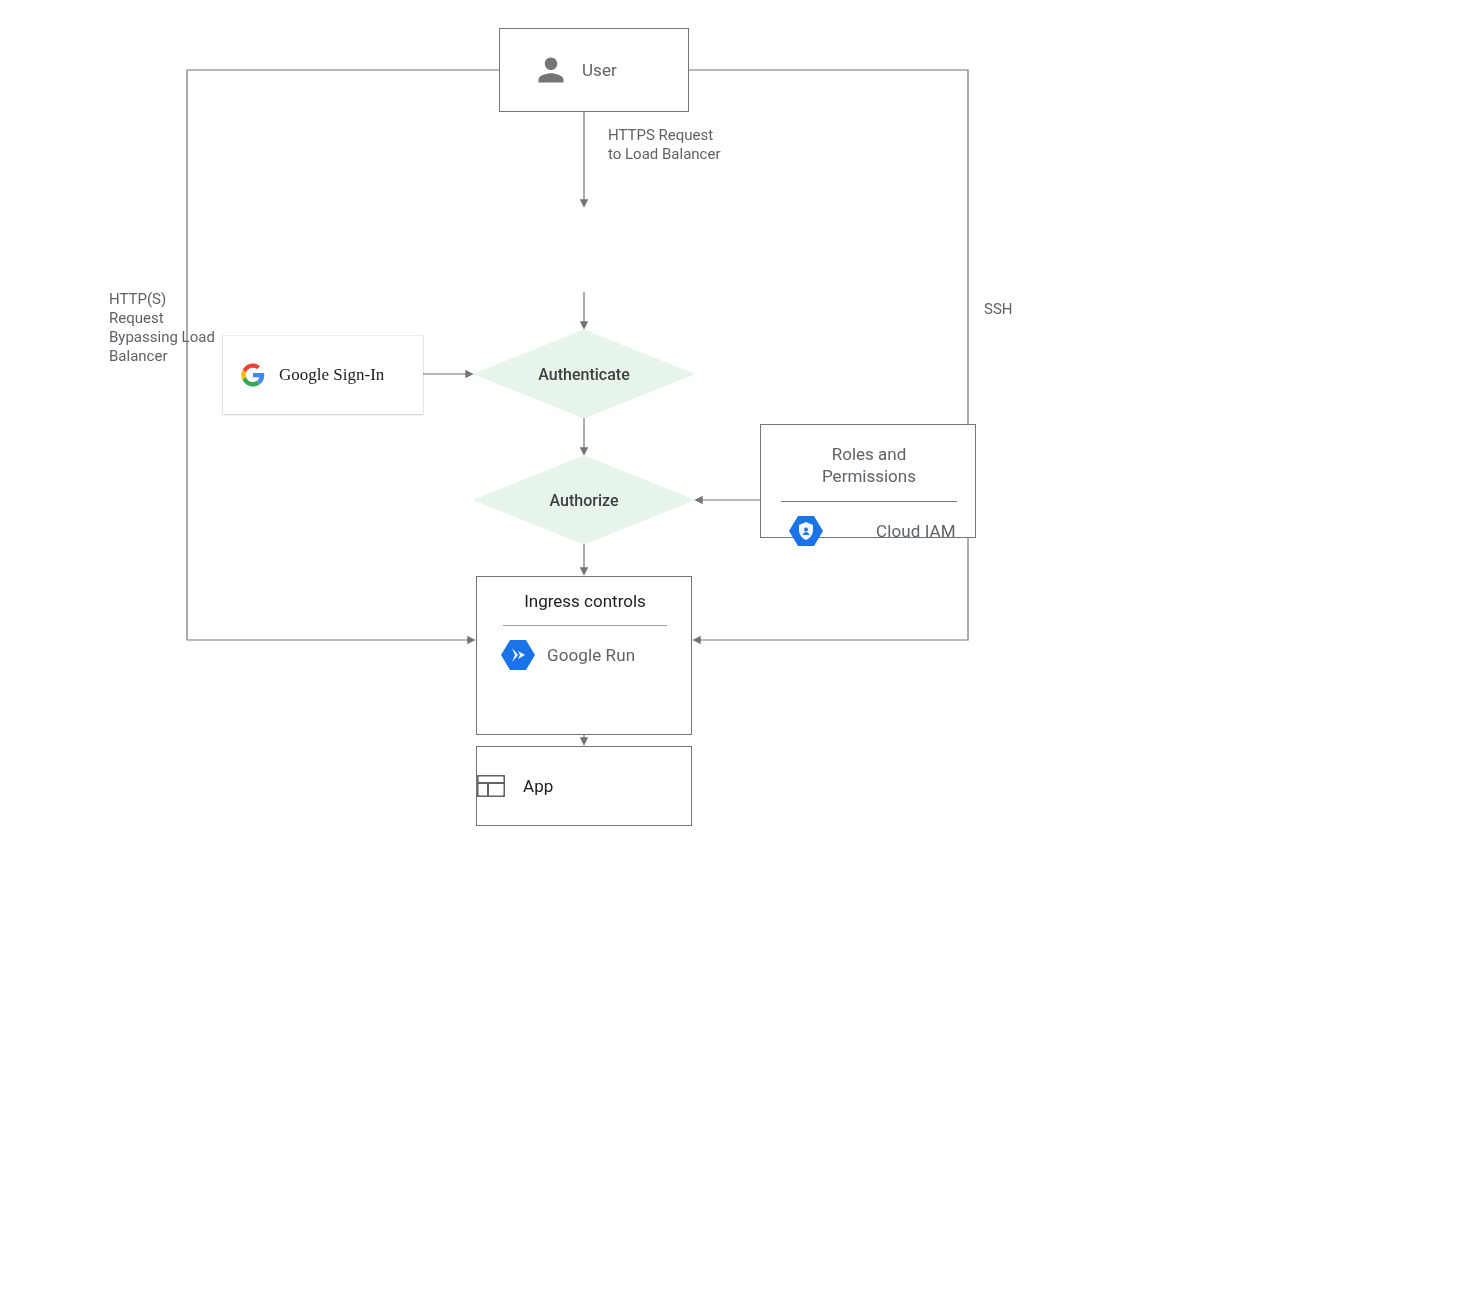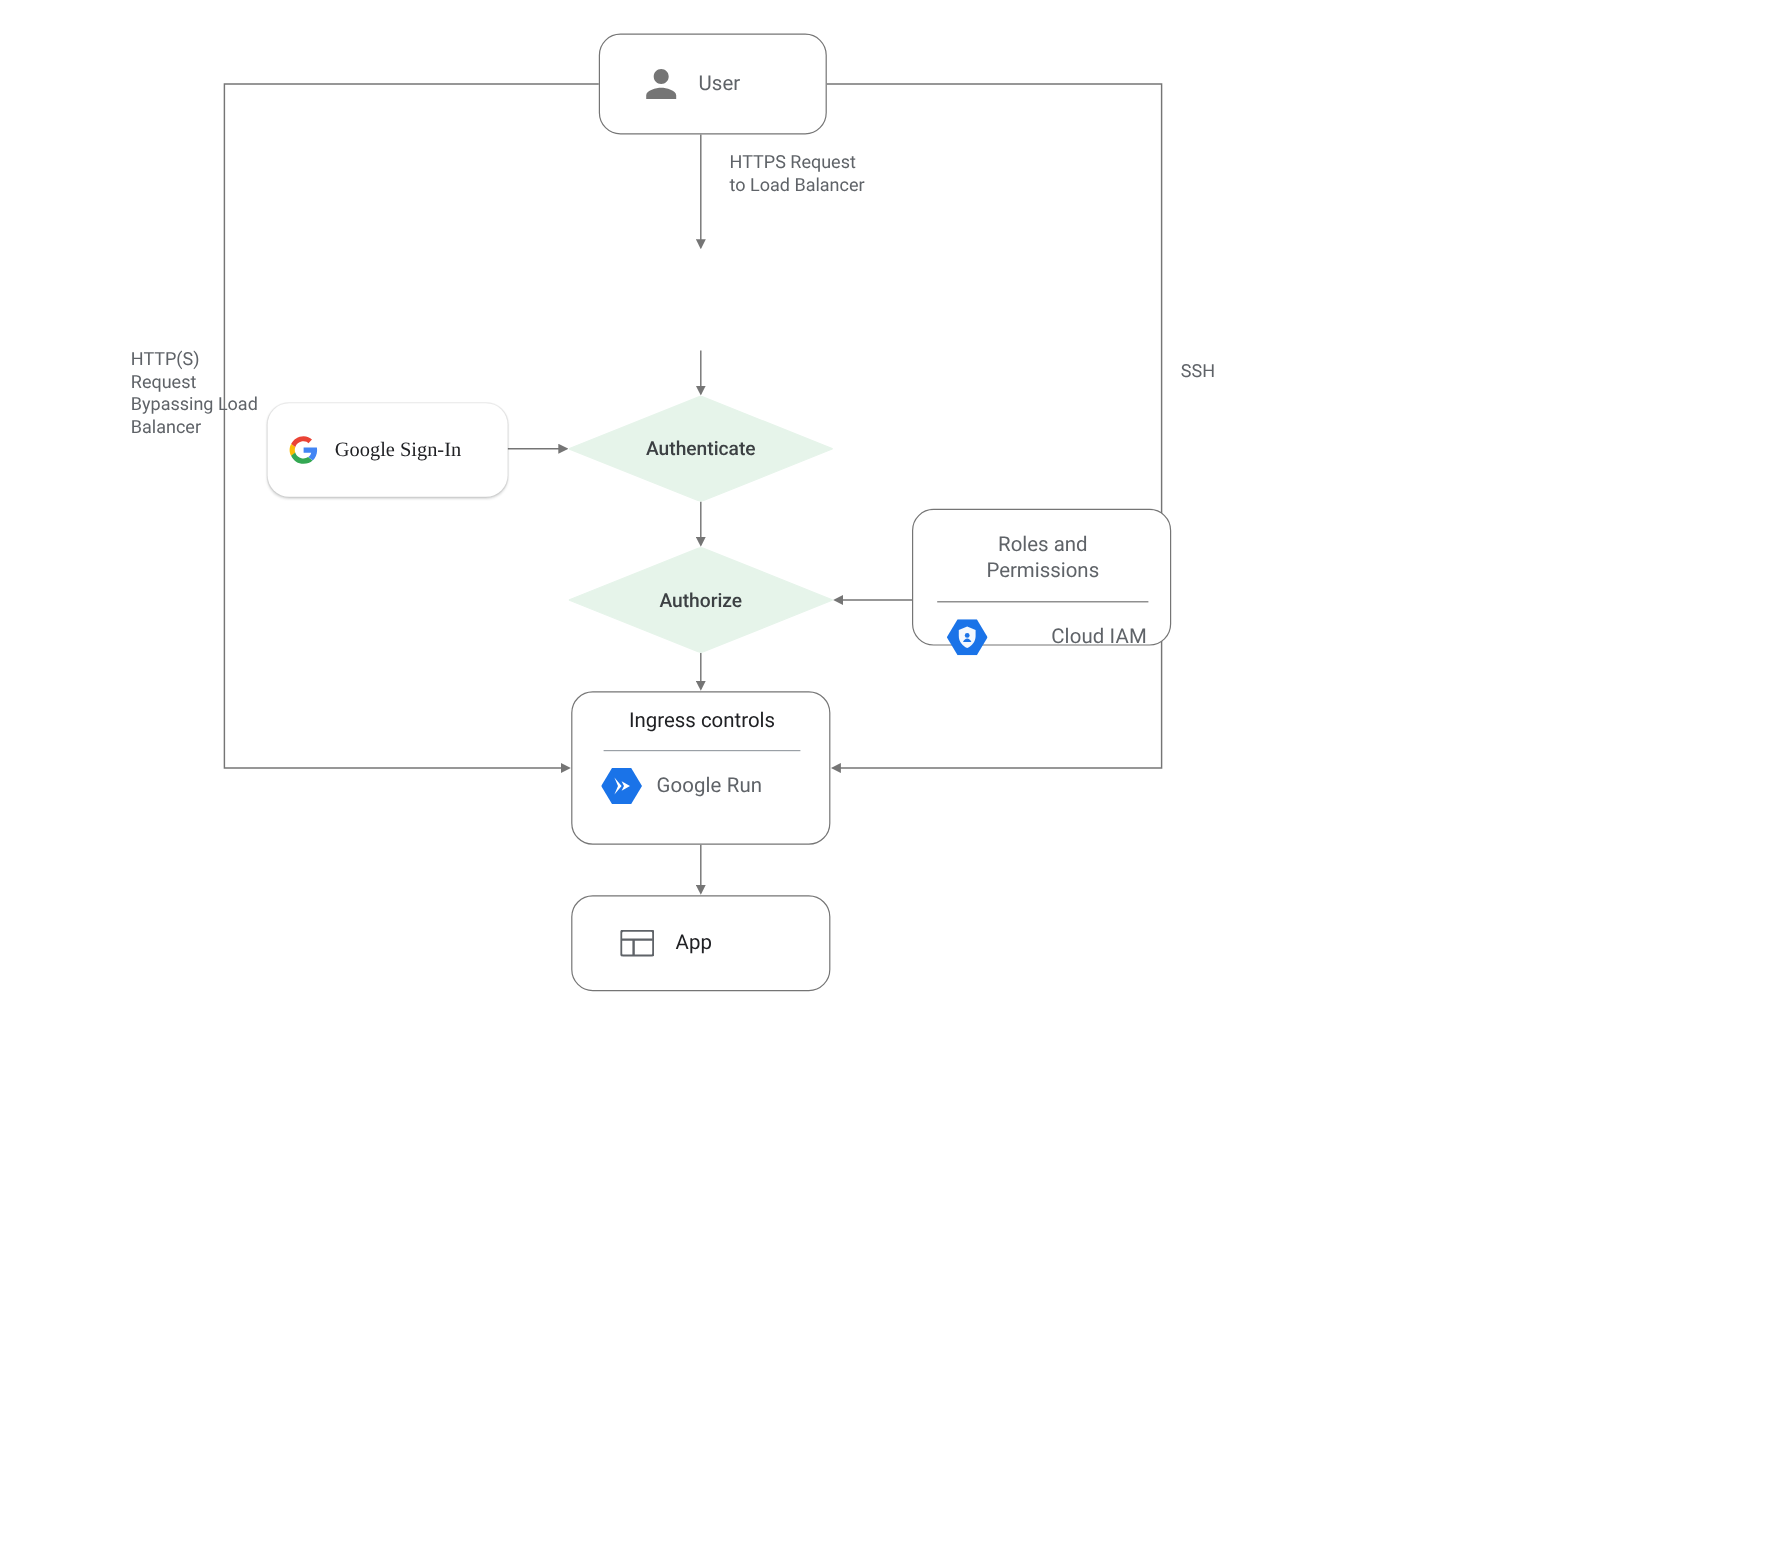--- a/index.html
+++ b/index.html
@@ -17,21 +17,20 @@
     position: absolute;
     left: 0;
     top: 0;
     width: 1180px;
     height: 880px;
     pointer-events: none;
   }
   .node {
     position: absolute;
     box-sizing: border-box;
-    border-radius: 18px;
   }
   .box {
     border: 1px solid #757575;
     background: #fff;
   }
   .box-label {
     font-size: 17px;
     color: #5f6368;
     letter-spacing: 0.1px;
   }
@@ -127,39 +126,38 @@
   }
   .iam-title { font-size: 17px; color: #5f6368; text-align: center; line-height: 22px; }
   .iam-divider { border: none; border-top: 1px solid #757575; margin: 14px 0 14px; }
   .iam-row { display:flex; align-items:center; justify-content:flex-start;gap:39px; }
   .iam-row .hex { margin-left: 8px; margin-right: 14px; }
   
   .ingress-box {
     left: 476px;
     top: 576px;
     width: 216px;
-    height: 128px;
+    height: 159px;
     padding: 14px 18px 14px 20px;
     display:flex;
     flex-direction:column;
   }
   .ingress-title { font-size: 17px; color: #202124; text-align:center; }
   .ingress-divider { border:none; border-top:1px solid #9aa0a6; margin: 14px 6px 10px; }
   .ingress-row { display:flex; align-items:center; justify-content:flex-start; margin-top:4px; }
   .ingress-row .hex { margin-left: 4px; margin-right: 12px; }
   
   .app-box {
     left: 476px;
     top: 746px;
     width: 216px;
     height: 80px;
     display:flex;
     align-items:center;
     justify-content:flex-start;
-    padding-left: 40px;
   }
   .app-icon { width: 28px; height: 22px; margin-right: 18px; }
   
   .label {
     position: absolute;
     font-size: 15px;
     color: #5f6368;
     line-height: 19px;
   }
   .label-https { left: 608px; top: 126px; }

